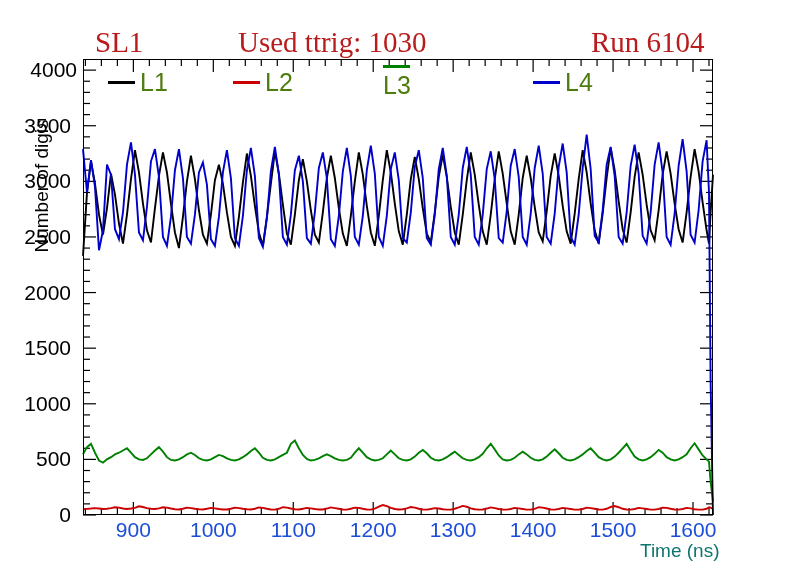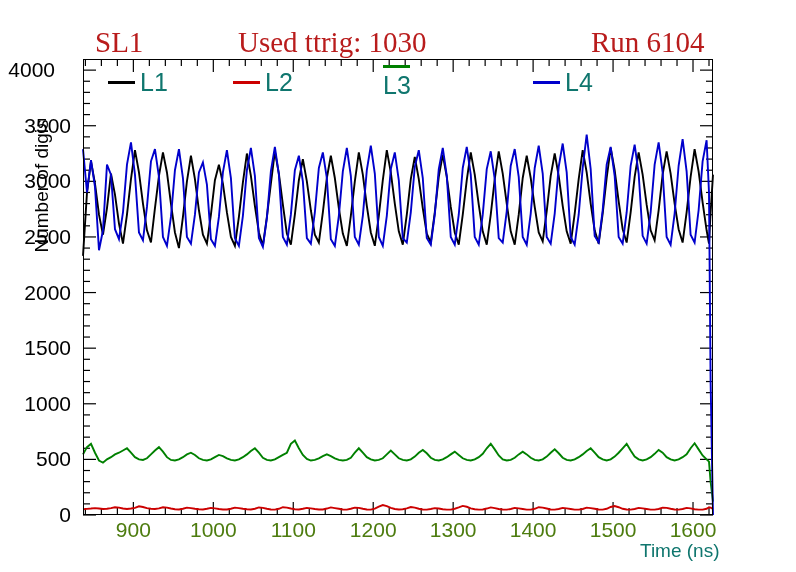--- a/index.html
+++ b/index.html
@@ -22,27 +22,27 @@
     font-size:19px;text-align:center;color:#000;white-space:nowrap;
   }
   #xlabel{position:absolute;left:640px;top:540px;font-size:19px;color:#0f766e;white-space:nowrap;}
 
   #plot{position:absolute;left:83px;top:59px;width:630px;height:456px;}
   #frame{position:absolute;inset:0;border:1.6px solid #000;box-sizing:border-box;}
   svg.layer{position:absolute;left:0;top:0;width:630px;height:456px;overflow:visible;}
 
   .ytick-lab{position:absolute;right:0;font-size:21px;color:#000;text-align:right;white-space:nowrap;transform:translateY(-50%);}
   #ylabs{position:absolute;left:0;top:59px;width:77px;height:456px;}
-  .xtick-lab{position:absolute;font-size:21px;color:#4d7c0f;white-space:nowrap;transform:translateX(-50%);}
+  .xtick-lab{position:absolute;font-size:21px;color:#1d4ed8;white-space:nowrap;transform:translateX(-50%);}
   #xlabs{position:absolute;left:83px;top:518px;width:630px;height:30px;}
 
   #legend{position:absolute;left:0px;top:6px;width:630px;height:34px;}
   .leg-item{position:absolute;top:0;height:34px;display:flex;align-items:center;gap:5px;}
   .leg-line{display:block;width:27px;height:3px;}
-  .leg-txt{font-size:25px;color:#0f766e;line-height:1;}
+  .leg-txt{font-size:25px;color:#4d7c0f;line-height:1;}
 </style>
 </head>
 <body>
 
 <div id="root">
 
   <div class="hdr" id="hdr-left">SL1</div>
   <div class="hdr" id="hdr-center">Used ttrig: 1030</div>
   <div class="hdr" id="hdr-right">Run 6104</div>
 
@@ -51,21 +51,21 @@
 
   <div id="ylabs">
       <div class="ytick-lab" style="top: 456px; right: 6px;">0</div>
       <div class="ytick-lab" style="top: 400.39px; right: 6px;">500</div>
       <div class="ytick-lab" style="top: 344.78px; right: 6px;">1000</div>
       <div class="ytick-lab" style="top: 289.171px; right: 6px;">1500</div>
       <div class="ytick-lab" style="top: 233.561px; right: 6px;">2000</div>
       <div class="ytick-lab" style="top: 177.951px; right: 6px;">2500</div>
       <div class="ytick-lab" style="top: 122.341px; right: 6px;">3000</div>
       <div class="ytick-lab" style="top: 66.7317px; right: 6px;">3500</div>
-      <div class="ytick-lab" style="top: 11.122px; right: 22px;">4000</div>
+      <div class="ytick-lab" style="top: 11.122px; right: 0;">4000</div>
     </div>
   <div id="xlabs">
       <div class="xtick-lab" style="left: 50.368px; top: 0px;">900</div>
       <div class="xtick-lab" style="left: 130.317px; top: 0px;">1000</div>
       <div class="xtick-lab" style="left: 210.266px; top: 0px;">1100</div>
       <div class="xtick-lab" style="left: 290.216px; top: 0px;">1200</div>
       <div class="xtick-lab" style="left: 370.165px; top: 0px;">1300</div>
       <div class="xtick-lab" style="left: 450.114px; top: 0px;">1400</div>
       <div class="xtick-lab" style="left: 530.063px; top: 0px;">1500</div>
       <div class="xtick-lab" style="left: 610.013px; top: 0px;">1600</div>

